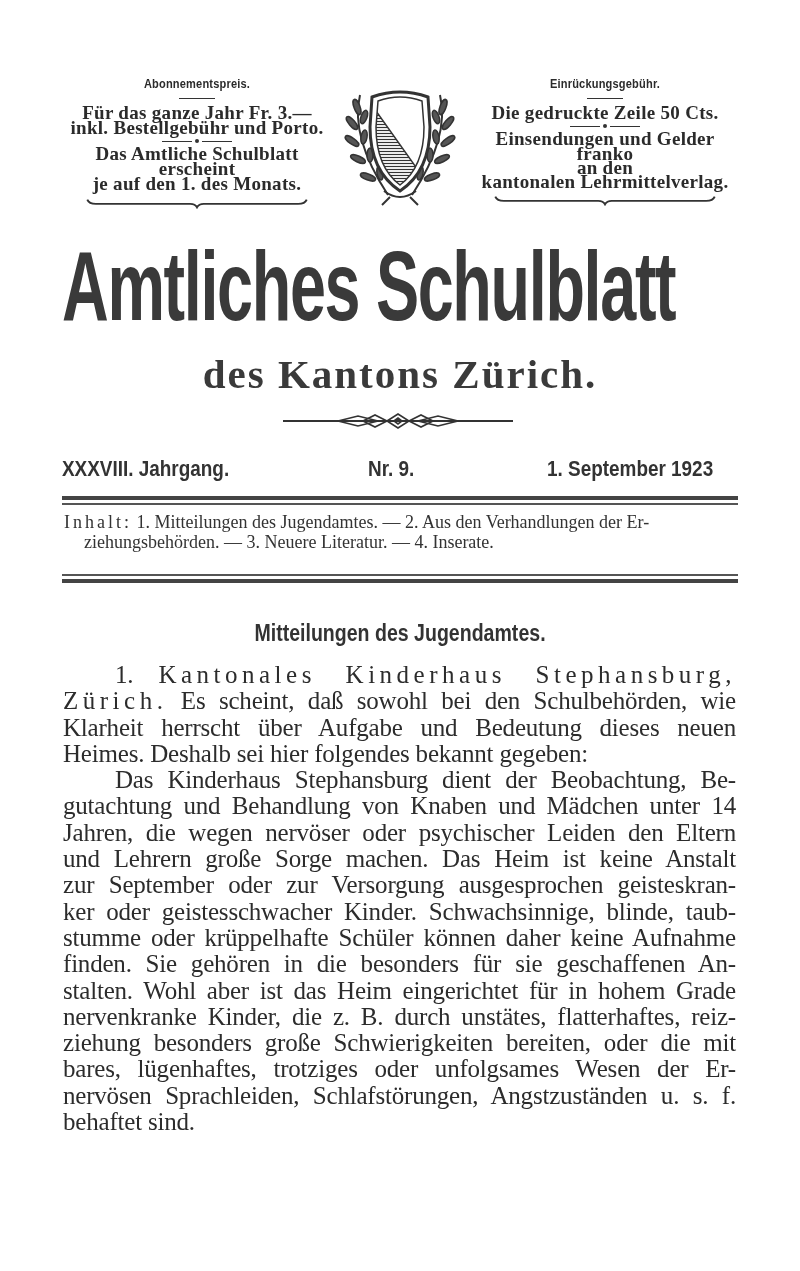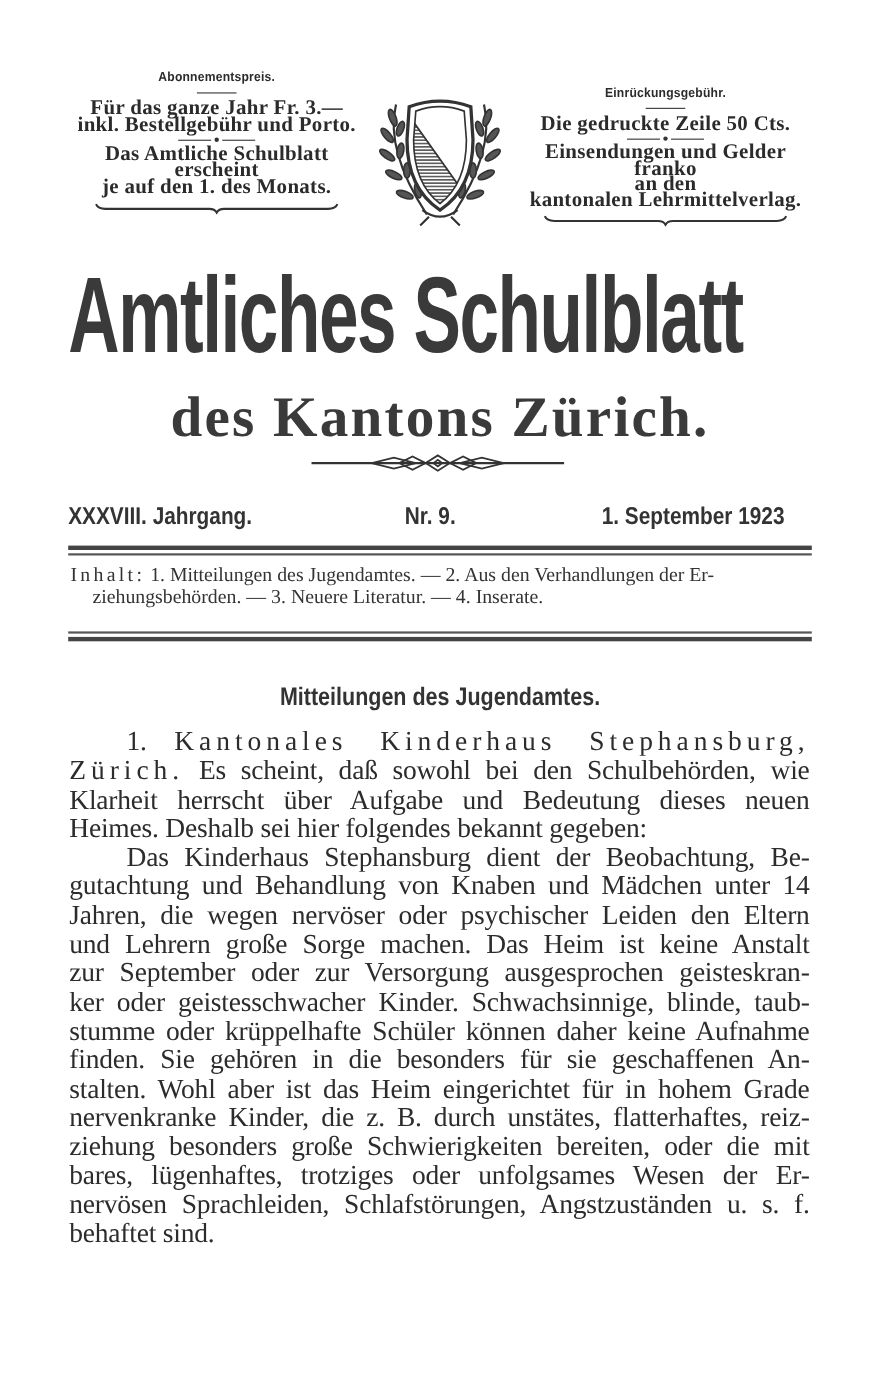--- a/index.html
+++ b/index.html
@@ -17,21 +17,21 @@
   .side .dot-rule { display: flex; align-items: center; justify-content: center; margin: 4px 0 3px; }
   .side .dot-rule span.l { width: 30px; height: 1px; background: #333; }
   .side .dot-rule span.d { width: 4px; height: 4px; border-radius: 50%; background: #333; margin: 0 3px; }
   .bracket { height: 12px; }
   
   .title {
     font-family: "Liberation Sans", "DejaVu Sans", sans-serif; font-weight: bold;
     font-size: 98px; letter-spacing: -2px; color: #3a3a3a; white-space: nowrap;
     transform-origin: left top; transform: scaleX(0.66); line-height: 1;
   }
-  .subtitle { font-size: 52px; font-weight: bold; color: #3a3a3a; letter-spacing: 2px; text-align: center; }
+  .subtitle { font-size: 41px; font-weight: bold; color: #3a3a3a; letter-spacing: 2px; text-align: center; }
   
   .issue { font-family: "Liberation Sans", "DejaVu Sans", sans-serif; font-weight: bold; font-size: 22px; color: #333; transform: scaleX(0.86); transform-origin: left top; white-space: nowrap; }
   .rule-thick { height: 4px; background: #444; }
   .rule-thin { height: 1.5px; background: #555; }
   .toc { font-size: 18px; line-height: 20px; color: #333; }
   .toc .lead { letter-spacing: 3px; }
   .toc .indent { padding-left: 20px; }
   
   .section-head { font-family: "Liberation Sans", "DejaVu Sans", sans-serif; font-weight: bold; font-size: 23px; color: #333; transform: scaleX(0.85); transform-origin: center top; text-align: center; white-space: nowrap; }
   
@@ -40,21 +40,21 @@
     letter-spacing: -0.2px;
   }
   .body-text .ln { display: block; text-align: justify; text-align-last: justify; white-space: nowrap; }
   .body-text .ln.last { text-align-last: left; }
   .body-text .spaced { letter-spacing: 4.5px; }
   .para-indent { padding-left: 52px; }
 </style>
 </head>
 <body>
 
-<div class="abs side" style="left:62px; top:63px; width:270px;">
+<div class="abs side" style="left:62px; top:77px; width:270px;">
   <div class="head">Abonnementspreis.</div>
   <div class="rule-short"></div>
   <div class="line" style="margin-top:-2px;">Für das ganze Jahr Fr. 3.—</div>
   <div class="line">inkl. Bestellgebühr und Porto.</div>
   <div class="dot-rule">
       <span class="l"></span>
       <span class="d"></span>
       <span class="l"></span>
     </div>
   <div class="line">Das Amtliche Schulblatt erscheint</div>

